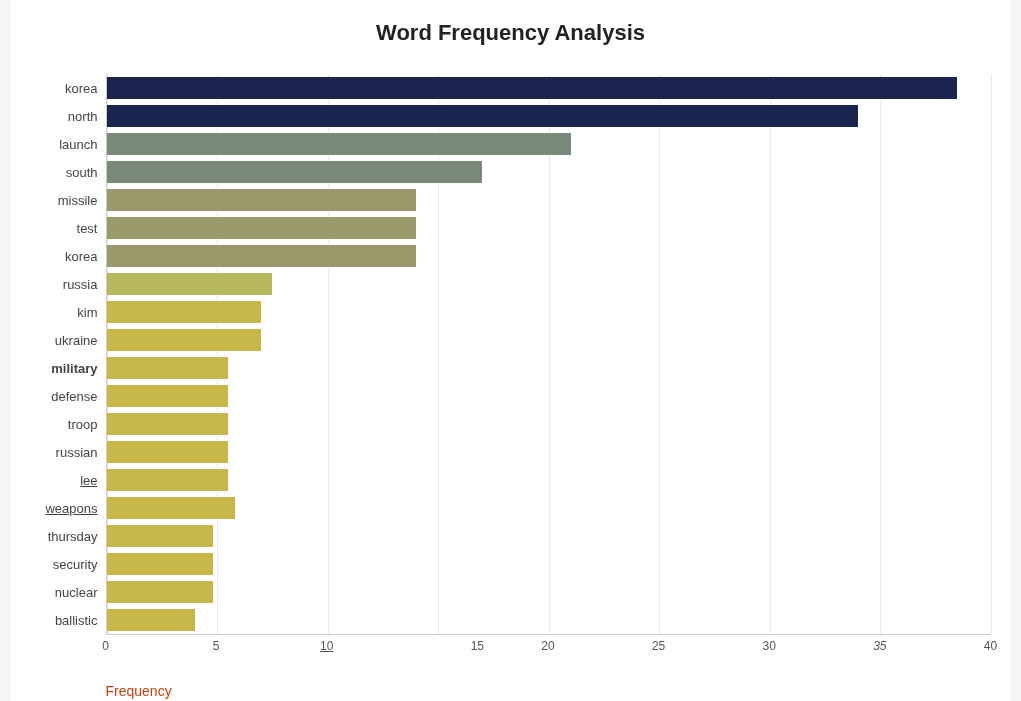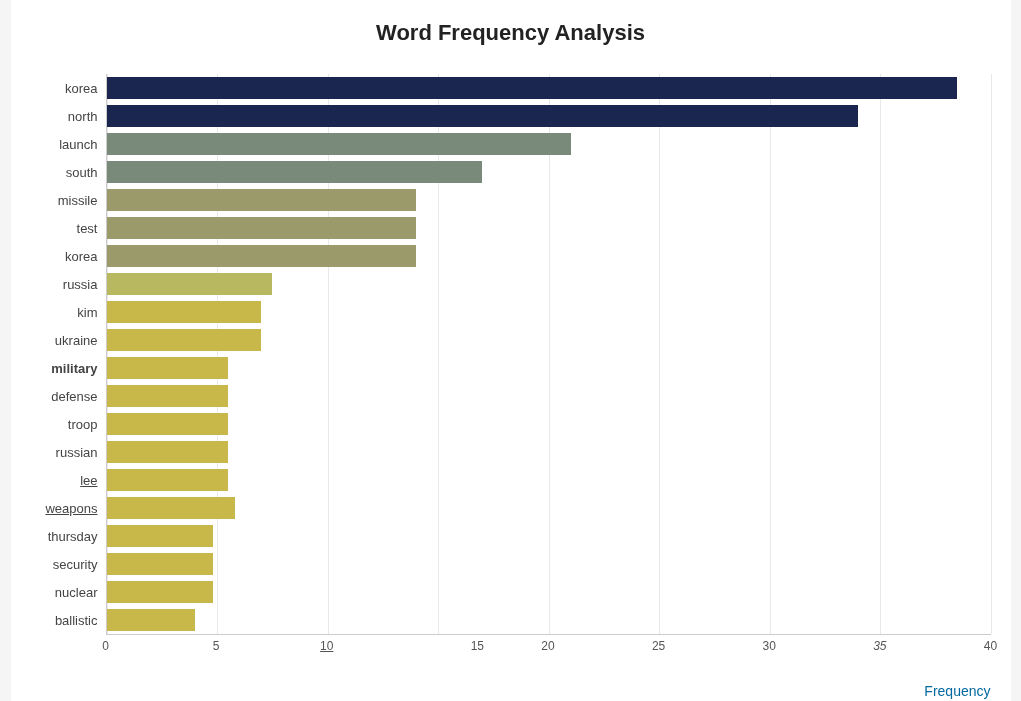--- a/index.html
+++ b/index.html
@@ -89,23 +89,23 @@
       margin-top: 4px;
       position: relative;
     }
     .x-tick {
       position: absolute;
       font-size: 12px;
       color: #555;
       transform: translateX(-50%);
     }
     .x-axis-label {
-      text-align: right;
+      text-align: left;
       font-size: 14px;
-      color: #0369a1;
+      color: #c2410c;
       margin-top: 24px;
       margin-left: 75px;
     }
   </style>
 </head>
 <body>
 
 <div class="chart-container">
   <div class="chart-title">Word Frequency Analysis</div>
 

